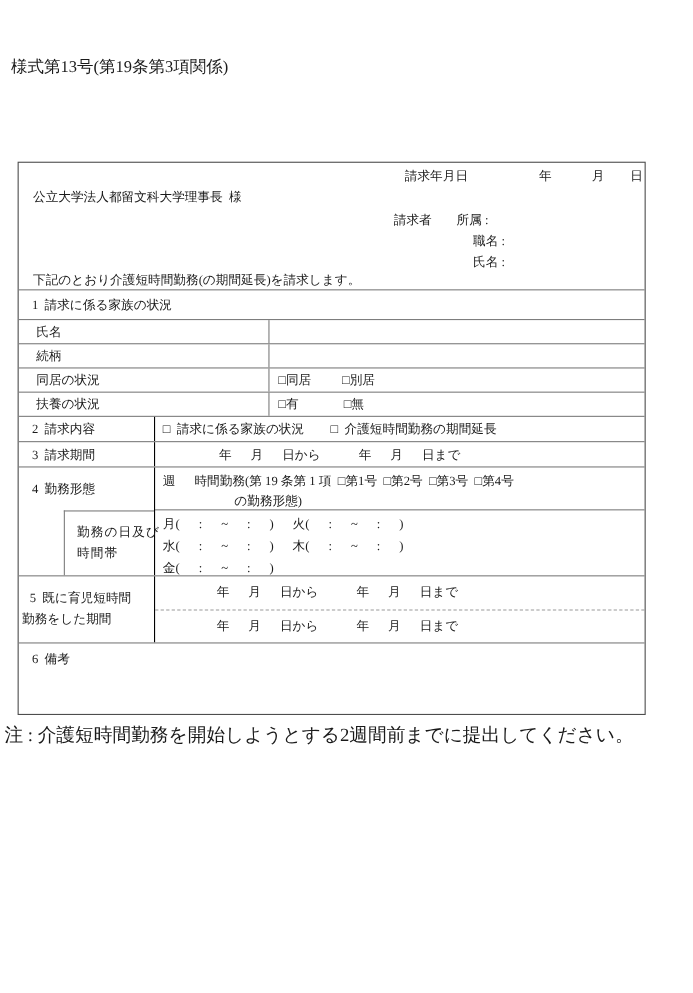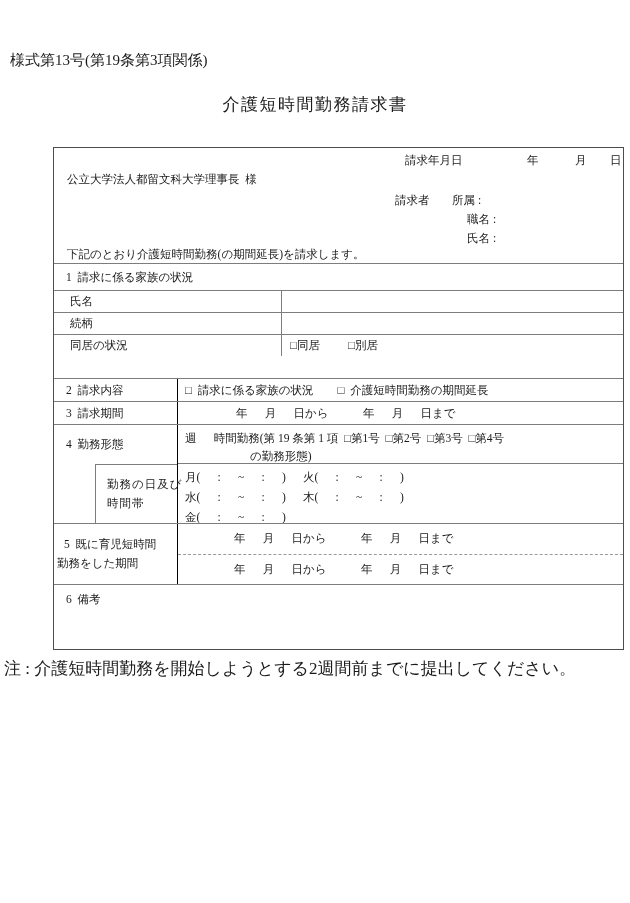--- a/index.html
+++ b/index.html
@@ -22,21 +22,20 @@
     text-align:center;
     font-size:17px; letter-spacing:1.5px;
   }
 
   .doc-table {
     position:absolute; left:16px; top:147px;
     width:571px; height:503px;
     border:1px solid #4d4d4d;
     box-sizing:border-box;
     background:#fff;
-    margin-left:37px;
   }
   .trow {
     position:absolute; left:0; right:0;
     border-top:1px solid #7d7d7d;
     box-sizing:border-box;
     display:flex;
   }
   .lbl-wide  { width:228px; border-right:1px solid #7d7d7d; box-sizing:border-box; }
   .lbl-narrow{ width:124px; border-right:1px solid #000000; box-sizing:border-box; }
   .cell { flex:1; box-sizing:border-box; }
@@ -56,21 +55,20 @@
   .dashed-bottom { border-bottom:1px dashed #9a9a9a; }
 
   .footnote { left:4px; top:657px; font-size:17px; }
 </style>
 </head>
 <body>
 
 <div class="page">
 
   <div class="abs t form-number">様式第13号(第19条第3項関係)</div>
-  <div class="abs doc-title">介護短時間勤務請求書</div>
 
   <div class="doc-table">
 
     <div class="header-sec">
       <span class="hline" style="left:351px; top:5px;">請求年月日</span>
       <span class="hline" style="left:473px; top:5px;">年</span>
       <span class="hline" style="left:521px; top:5px;">月</span>
       <span class="hline" style="left:556px; top:5px;">日</span>
       <span class="hline" style="left:13px;  top:24px;">公立大学法人都留文科大学理事長  様</span>
       <span class="hline" style="left:341px; top:45px;">請求者</span>
@@ -105,20 +103,29 @@
 
     <div class="trow" style="top:164px; height:22px;">
       <div class="lbl-wide vcenter">
         <span class="t" style="padding-left:16px;">続柄</span>
       </div>
       <div class="cell vcenter">
         <span class="t" style="padding-left:8px;"></span>
       </div>
     </div>
 
+    <div class="trow" style="top:208px; height:22px;">
+      <div class="lbl-wide vcenter">
+        <span class="t" style="padding-left:16px;">扶養の状況</span>
+      </div>
+      <div class="cell vcenter">
+        <span class="t" style="padding-left:8px; margin-right:41px;">□有</span>
+        <span class="t">□無</span>
+      </div>
+    </div>
 
     <div class="trow" style="top:230px; height:23px;">
       <div class="lbl-narrow vcenter">
         <span class="t" style="padding-left:12px;">2  請求内容</span>
       </div>
       <div class="cell vcenter">
         <span class="t" style="padding-left:7px; margin-right:24px;">□  請求に係る家族の状況</span>
         <span class="t">□  介護短時間勤務の期間延長</span>
       </div>
     </div>

